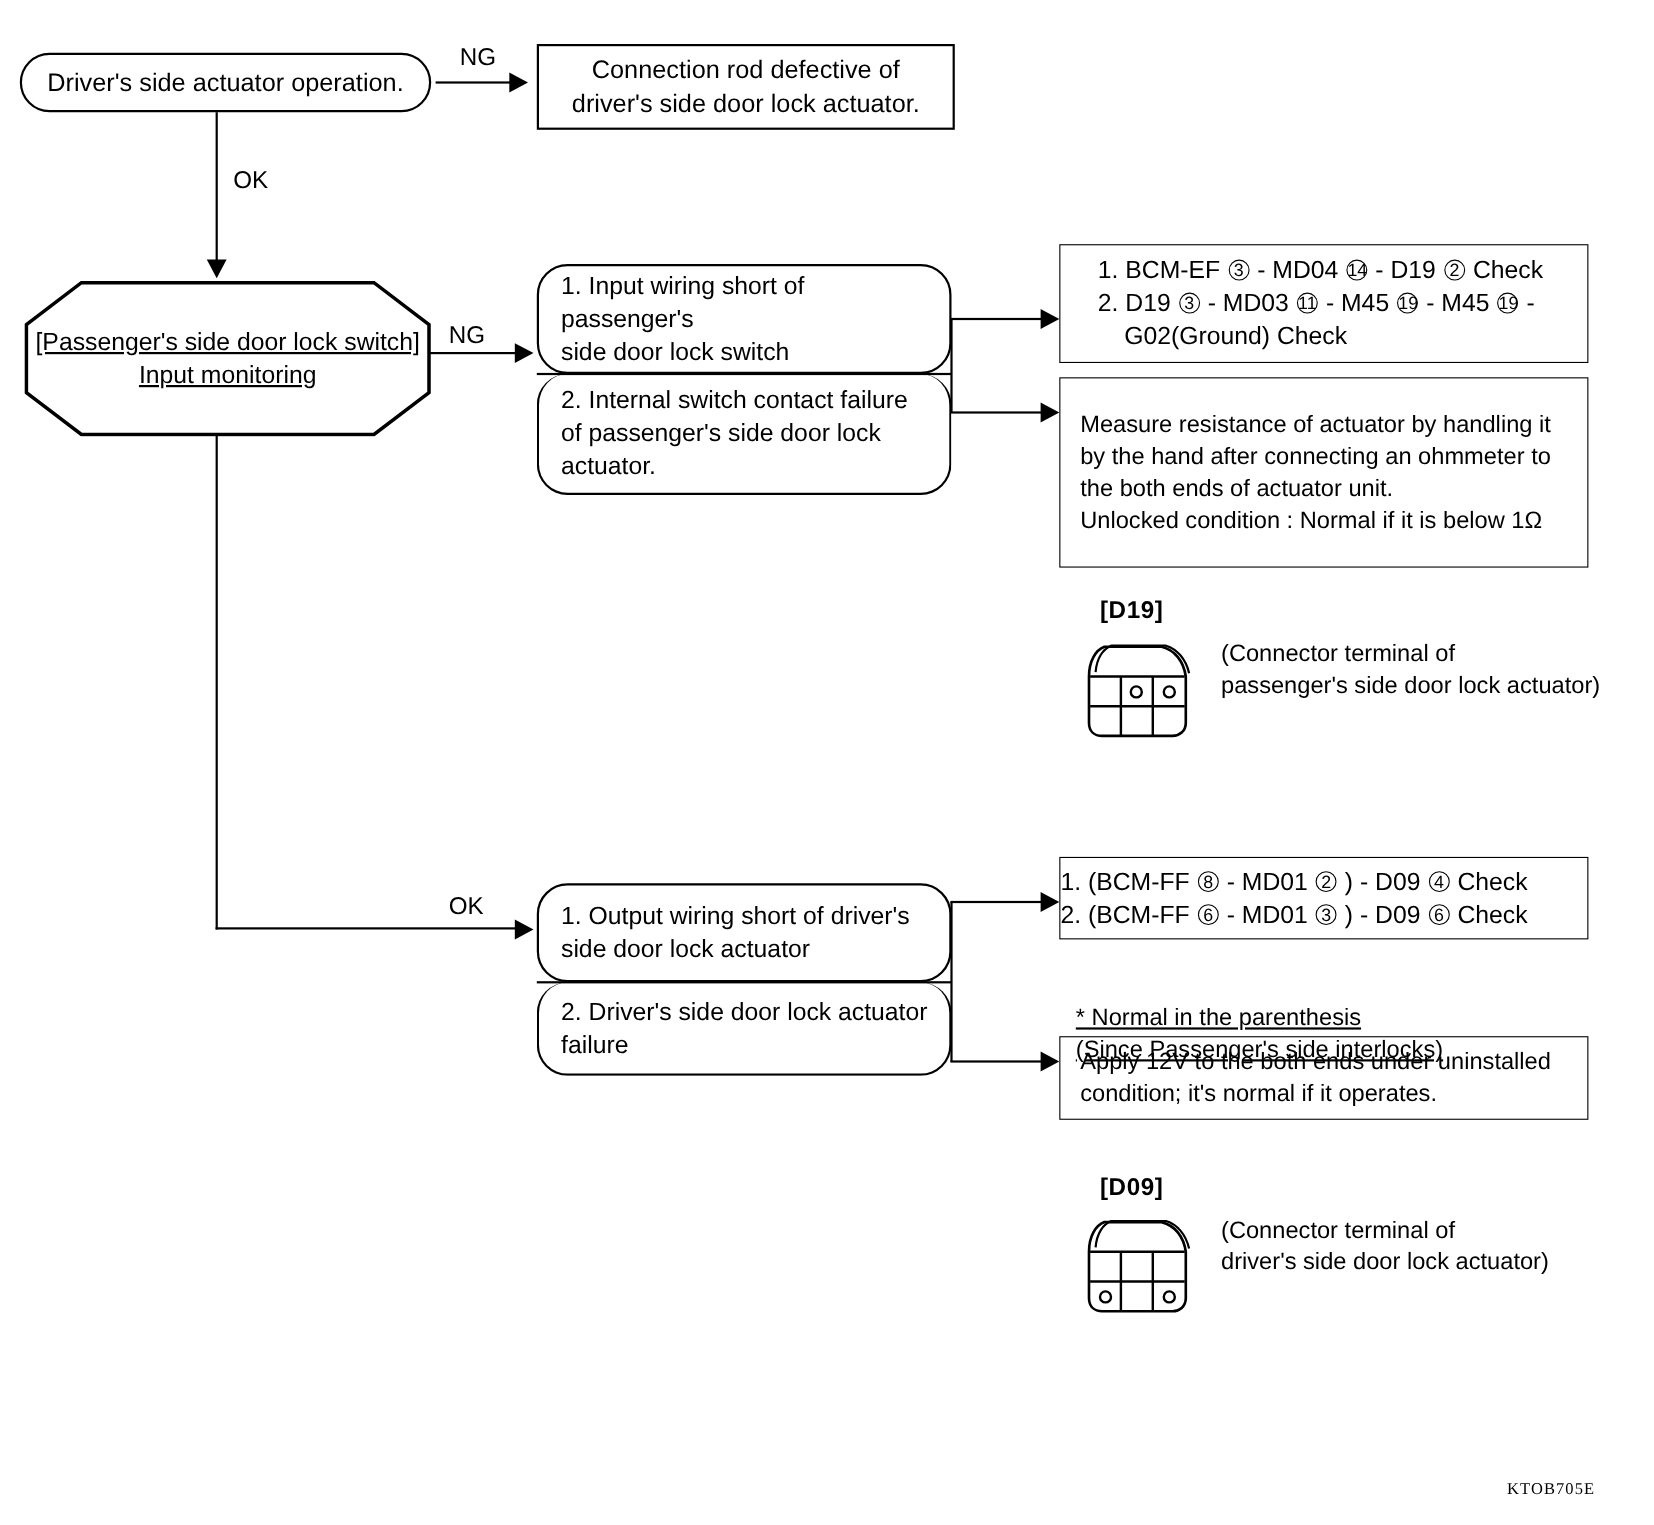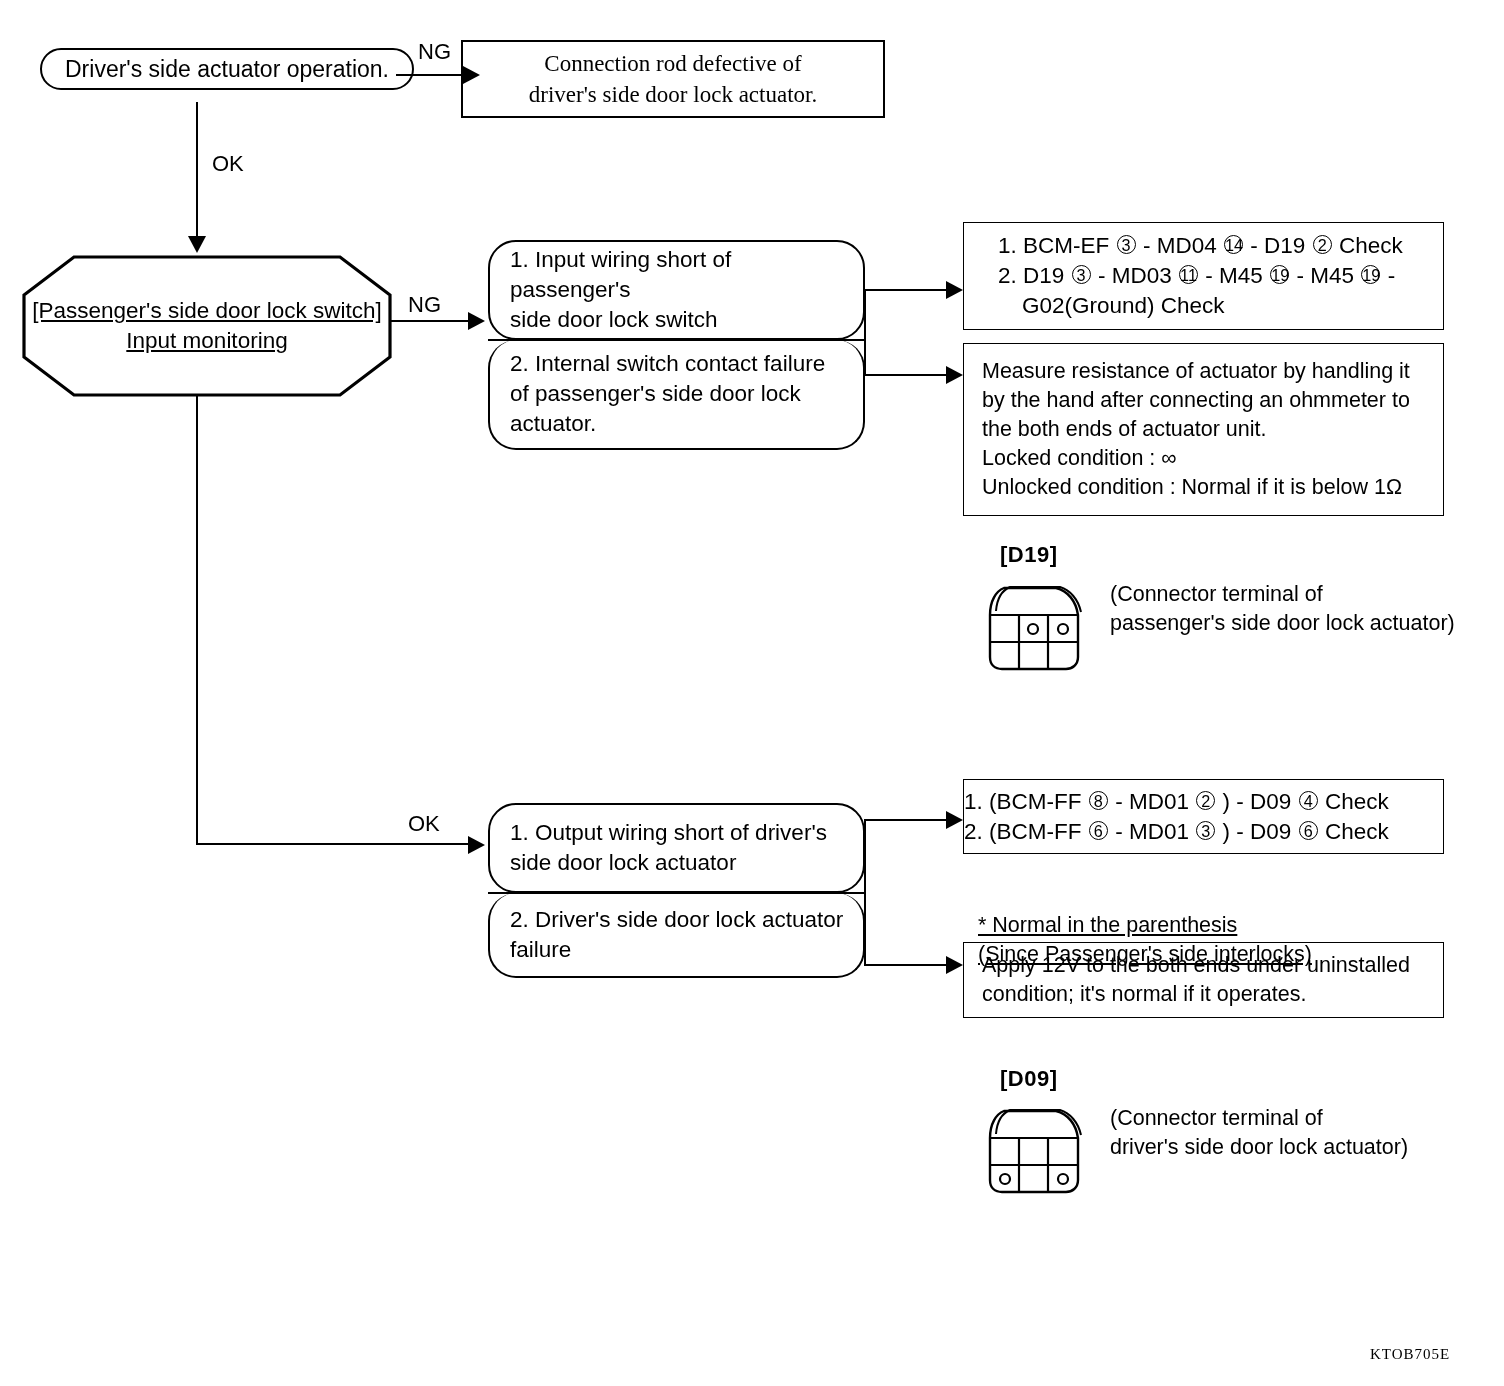--- a/index.html
+++ b/index.html
@@ -147,29 +147,29 @@
     vertical-align: 0.12em;
     margin: 0 1px;
     box-sizing: border-box;
   }
 </style>
 </head>
 <body>
 
 <div id="page">
 
-  <div class="node stadium fs23" style="left:40px; top:48px; width:374px; height:42px;text-align:center;">
+  <div class="node stadium fs23" style="left:18px; top:48px; width:374px; height:54px;text-align:center;">
     <span class="txt">Driver's side actuator operation.</span>
   </div>
 
   <div class="edge h-line" style="left:396px; top:74px; width:70px;"></div>
   <div class="arrow-right" style="left:463px; top:66px;"></div>
   <div class="edge-label" style="left:418px; top:40px;">NG</div>
 
-  <div class="node rect center fs23" style="left:461px; top:40px; width:424px; height:78px;font-family:Liberation Serif, serif;">
+  <div class="node rect center fs23" style="left:488px; top:40px; width:380px; height:78px;">
     <span class="txt">Connection rod defective of
 driver's side door lock actuator.</span>
   </div>
 
   <div class="edge v-line" style="left:196px; top:102px; height:136px;"></div>
   <div class="arrow-down" style="left:188px; top:236px;"></div>
   <div class="edge-label" style="left:212px; top:152px;">OK</div>
 
   <div class="octagon fs22" style="left:22px; top:255px; width:370px; height:142px;text-decoration:underline;">
     <svg class="oct-shape" viewBox="0 0 370 142" preserveAspectRatio="none">
@@ -221,21 +221,20 @@
       <span class="circnum">19</span>
       <span>-</span>
     </div>
     <div style="padding-left:24px;">G02(Ground) Check</div>
   </div>
 
   <div class="node rect-thin fs21" style="left:963px; top:343px; width:481px; height:173px; padding-left:18px; padding-right:8px;">
     <span class="txt">Measure resistance of actuator by handling it
 by the hand after connecting an ohmmeter to
 the both ends of actuator unit.</span>
-    <span class="txt">Locked condition : ∞</span>
     <span class="txt">Unlocked condition : Normal if it is below 1Ω</span>
   </div>
 
   <div class="conn-label" style="left:1000px; top:542px;">[D19]</div>
   <div class="conn-wrap" style="left:982px; top:575px; width:108px; height:98px;">
     <svg width="108" height="98" viewBox="0 0 108 98">
       <path d="M8,40 C8,26 14,16 22,13 L74,13 C86,16 94,26 96,40 L96,82 C96,90 90,94 84,94 L20,94 C13,94 8,90 8,82 Z" fill="#ffffff" stroke="#000000" stroke-width="2.4"></path>
       <path d="M14,36 C15,23 21,15 28,12 L78,12 C88,15 96,24 99,37" fill="none" stroke="#000000" stroke-width="2"></path>
       <line x1="9" y1="40" x2="95" y2="40" stroke="#000000" stroke-width="2.2"></line>
       <line x1="9" y1="67" x2="95" y2="67" stroke="#000000" stroke-width="2.2"></line>

